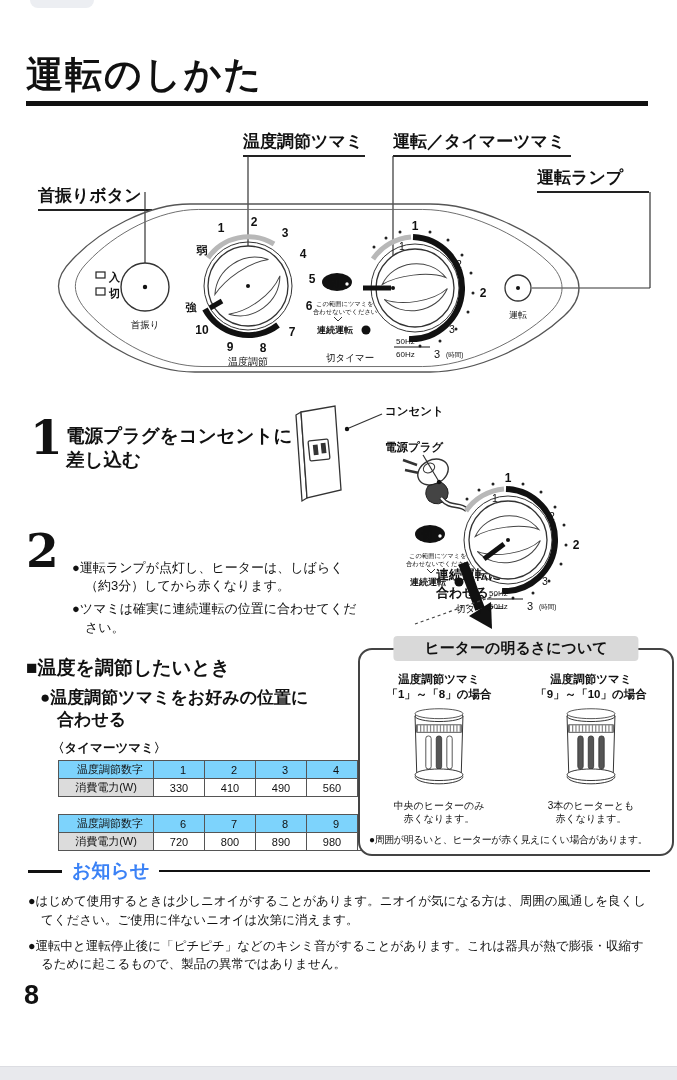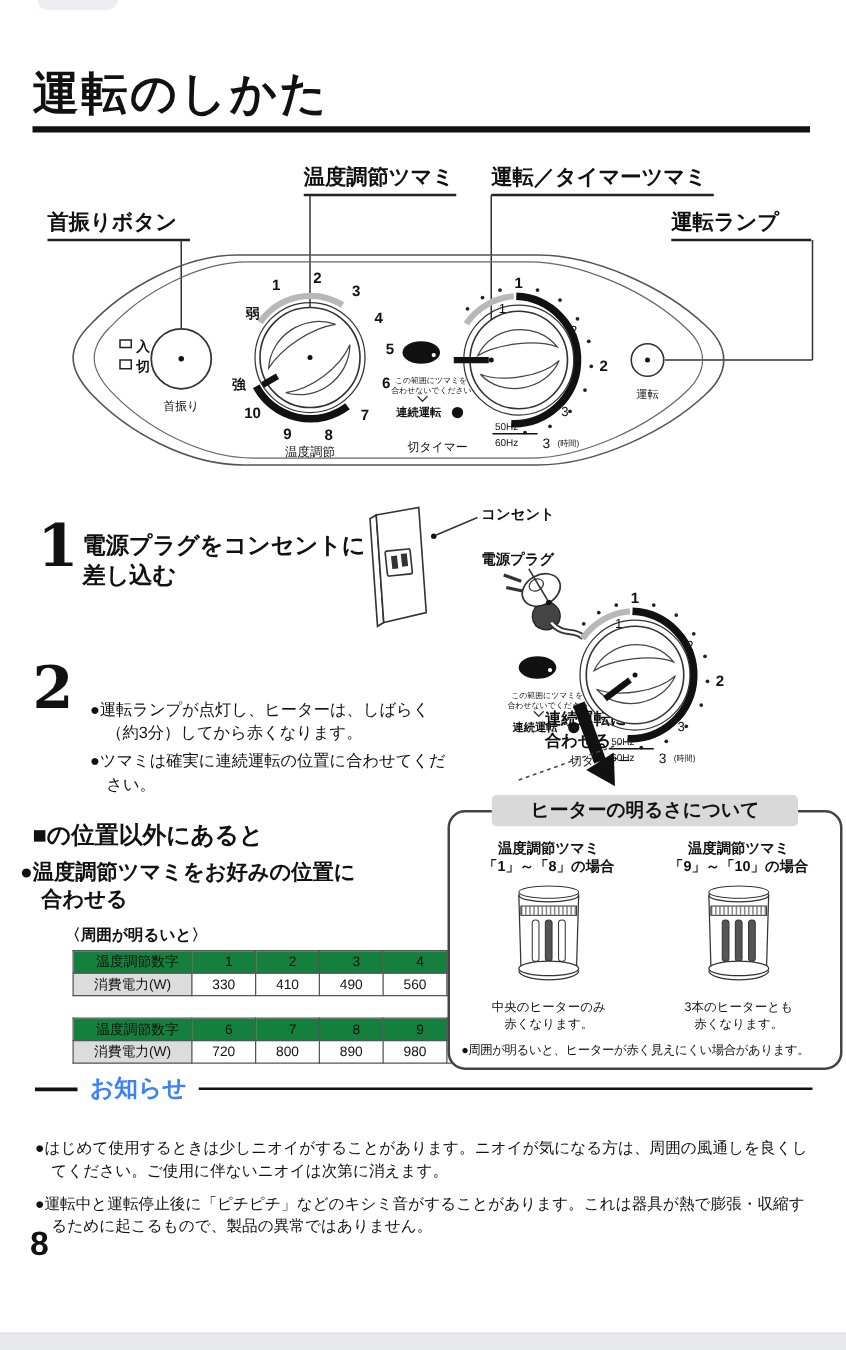--- a/index.html
+++ b/index.html
@@ -22,55 +22,55 @@
   .align-note{font-size:13px;font-weight:bold;line-height:1.35;color:#111;white-space:nowrap;}
   
   .sec-head{font-size:19px;font-weight:900;color:#111;white-space:nowrap;}
   .sec-bullet{font-size:17px;font-weight:bold;line-height:1.3;color:#111;white-space:nowrap;}
   .sec-bullet .l2{padding-left:17px;}
   .tbl-cap{font-size:12.5px;font-weight:bold;color:#111;white-space:nowrap;}
   table.power{border-collapse:collapse;}
   table.power td{border:1px solid #555;font-size:11px;text-align:center;height:17px;padding:0 2px;color:#111;}
   td.hd{background:#dcdcdc;width:82px;}
   td.num{width:38px;}
-  tr.toprow td{background:#15803d;padding-left:10px;}
+  tr.toprow td{background:#7dd3fc;padding-left:10px;}
   tr.valrow td.hd{background:#dcdcdc;}
   tr.valrow td.num{background:#fff;}
   
   .bbox{left:358px;top:648px;width:312px;height:204px;border:2px solid #444;border-radius:14px;background:#fff;}
   .bbox-title{position:absolute;left:50%;top:-14px;transform:translateX(-50%);background:#d9d9d9;
               border-radius:4px;padding:3px 31px;font-size:15px;font-weight:900;white-space:nowrap;color:#111;}
   .bcol{position:absolute;top:22px;width:146px;text-align:center;}
   .bcol .cap{font-size:11.5px;font-weight:bold;line-height:1.3;color:#111;}
   .bcol .note{font-size:10px;line-height:1.3;color:#111;margin-top:2px;}
   .bfoot{position:absolute;left:9px;bottom:7px;font-size:10px;letter-spacing:-0.4px;white-space:nowrap;color:#111;}
   
   .notice{left:28px;top:858px;width:622px;}
   .notice-head{display:flex;align-items:center;}
   .nh-dash{width:34px;height:3px;background:#111;}
   .nh-title{font-size:19px;font-weight:900;margin:0 10px;white-space:nowrap;color:#3b82f6;}
   .nh-line{flex:1;height:2.5px;background:#111;}
-  .notice-items{margin-top:25px;}
+  .notice-items{margin-top:8px;}
   .notice-items p{margin:0 0 7px 0;font-size:12.5px;line-height:1.5;text-indent:-13px;padding-left:13px;color:#111;}
   .pagenum{left:24px;top:980px;font-size:27px;font-weight:bold;color:#111;}
   svg text{fill:#111;}
 </style>
 </head>
 <body>
 
 <div class="page">
 
   <div class="abs scan-blob"></div>
 
   <div class="abs title">運転のしかた</div>
   <div class="abs title-rule"></div>
 
   <div class="abs callout" style="left:243px;top:130px;width:122px;">温度調節ツマミ</div>
   <div class="abs callout" style="left:393px;top:130px;width:178px;">運転／タイマーツマミ</div>
-  <div class="abs callout" style="left:38px;top:166px;width:114px;">首振りボタン</div>
+  <div class="abs callout" style="left:38px;top:184px;width:114px;">首振りボタン</div>
   <div class="abs callout" style="left:537px;top:166px;width:112px;">運転ランプ</div>
 
   <svg class="abs" style="left:0;top:120px;" width="677" height="285" viewBox="0 0 677 285">
     <defs>
       <path id="panel-outline" d="M190,84 C148,84 100,110 72,140 C54,158 54,174 72,194 C102,226 150,252 195,252 L430,252 C478,252 534,224 564,196 C584,178 584,158 564,140 C532,110 476,84 430,84 Z"></path>
       <symbol id="timer-sym" viewBox="0 0 170 170">
         <path d="M43,59 A51,51 0 0 1 81,37" fill="none" stroke="#b8b8b8" stroke-width="5"></path>
         <path d="M83,37 A51,51 0 1 1 79,139" fill="none" stroke="#111" stroke-width="6"></path>
         <g fill="#222">
           <circle cx="44" cy="47" r="1.5"></circle>
@@ -234,26 +234,26 @@
       <text x="9" y="106" font-size="6.3" fill="#333">この範囲にツマミを</text>
       <text x="6" y="114" font-size="6.3" fill="#333">合わせないでください</text>
       <path d="M27,117 l4,4 l4,-4" fill="none" stroke="#333" stroke-width="1"></path>
       <text x="10" y="133" font-size="9" font-weight="bold">連続運転</text>
       <circle cx="59" cy="130" r="4.5" fill="#111"></circle>
       <line x1="15" y1="172" x2="105" y2="140" stroke="#444" stroke-width="1.2" stroke-dasharray="3,3"></line>
       <text x="56" y="160" font-size="9.5">切タイマー</text>
     </g>
   </svg>
 
-  <div class="abs sec-head" style="left:26px;top:655px;">■の位置以外にあると</div>
-  <div class="abs sec-bullet" style="left:16px;top:687px;">
+  <div class="abs sec-head" style="left:26px;top:655px;">■温度を調節したいとき</div>
+  <div class="abs sec-bullet" style="left:40px;top:687px;">
     <div>●温度調節ツマミをお好みの位置に</div>
     <div class="l2">合わせる</div>
   </div>
-  <div class="abs tbl-cap" style="left:52px;top:740px;">〈周囲が明るいと〉</div>
+  <div class="abs tbl-cap" style="left:52px;top:740px;">〈タイマーツマミ〉</div>
 
   <table class="power abs" style="left:58px;top:760px;">
     <tbody>
         <tr class="toprow">
       <td class="hd">温度調節数字</td>
       <td class="num">1</td>
       <td class="num">2</td>
       <td class="num">3</td>
       <td class="num">4</td>
       <td class="num">5</td>

